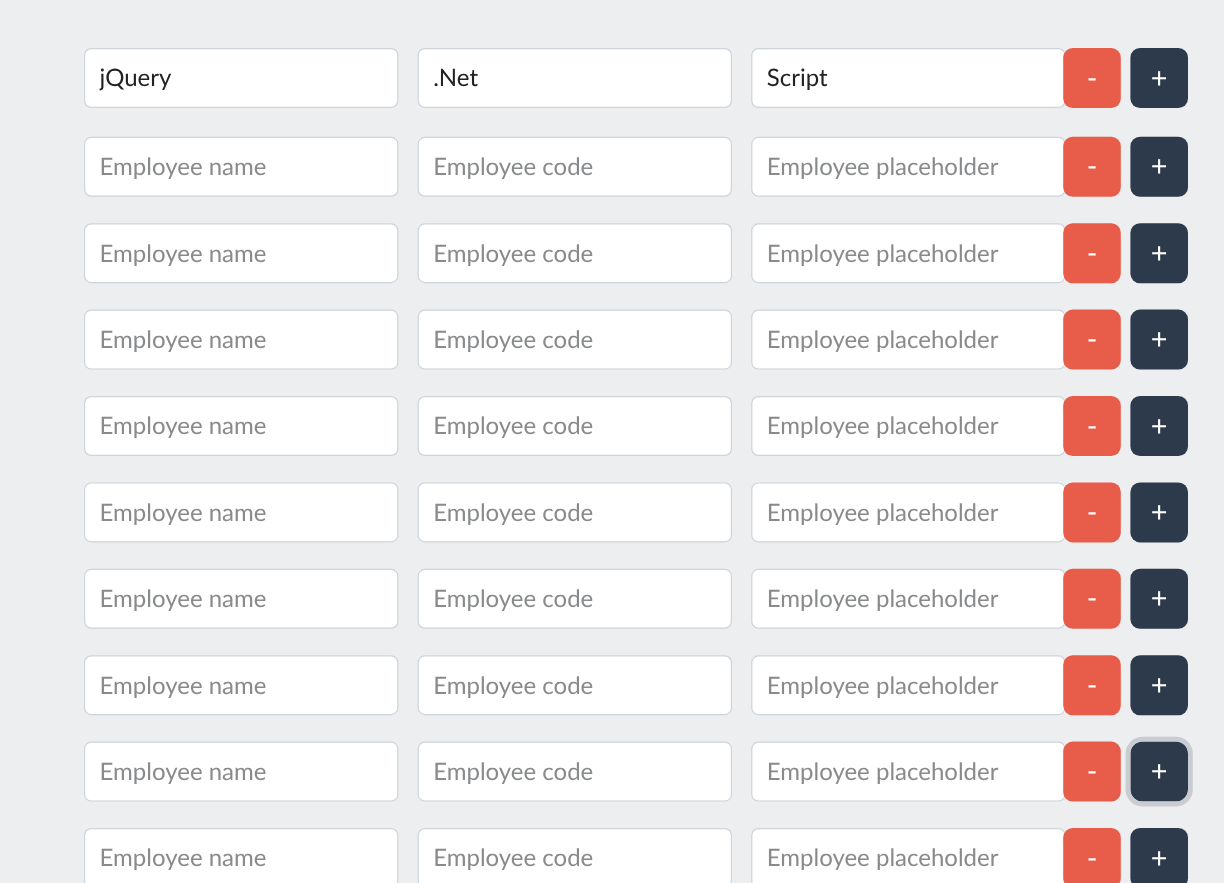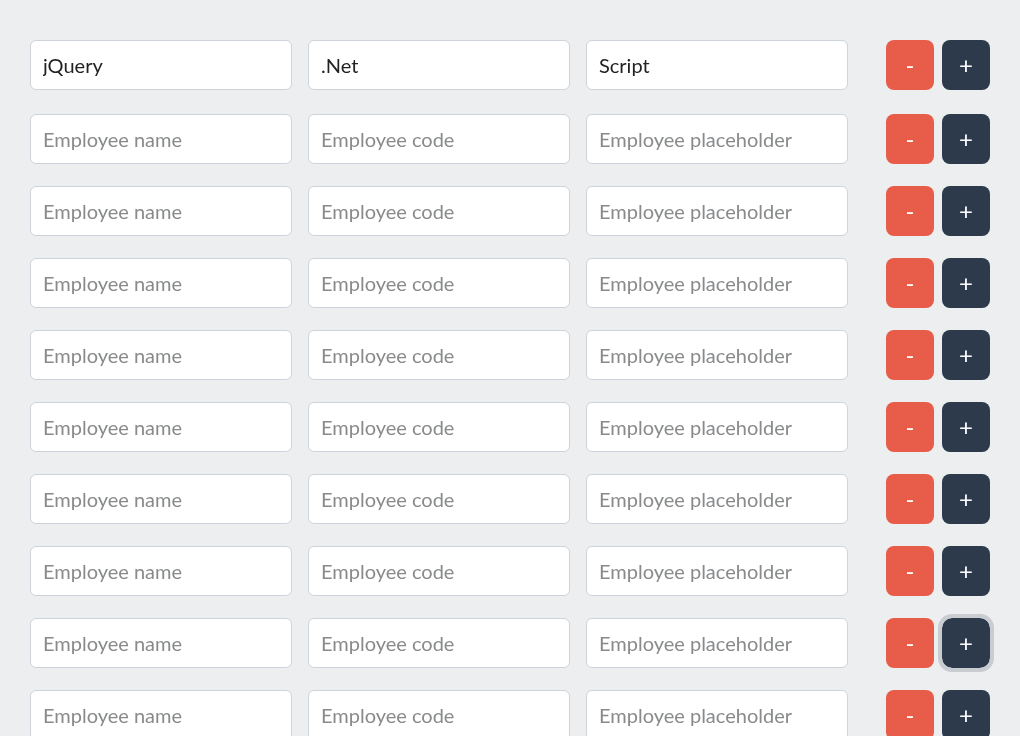--- a/index.html
+++ b/index.html
@@ -32,20 +32,21 @@
     width: 100%;
     height: 50px;
     border: 1px solid #CED4DA;
     border-radius: 6px;
     background: #FFFFFF;
     padding: 0 12px;
     font-size: 20px;
     font-family: inherit;
     color: #333;
     outline: none;
+    margin-left: 40px;
   }
   .field::placeholder { color: #888A8C; }
   
   .filled .field { color: #222; }
   
   .placeholder-row .field { color: #15803d; }
 
   .actions {
     display: flex;
     margin-left: 22px;

